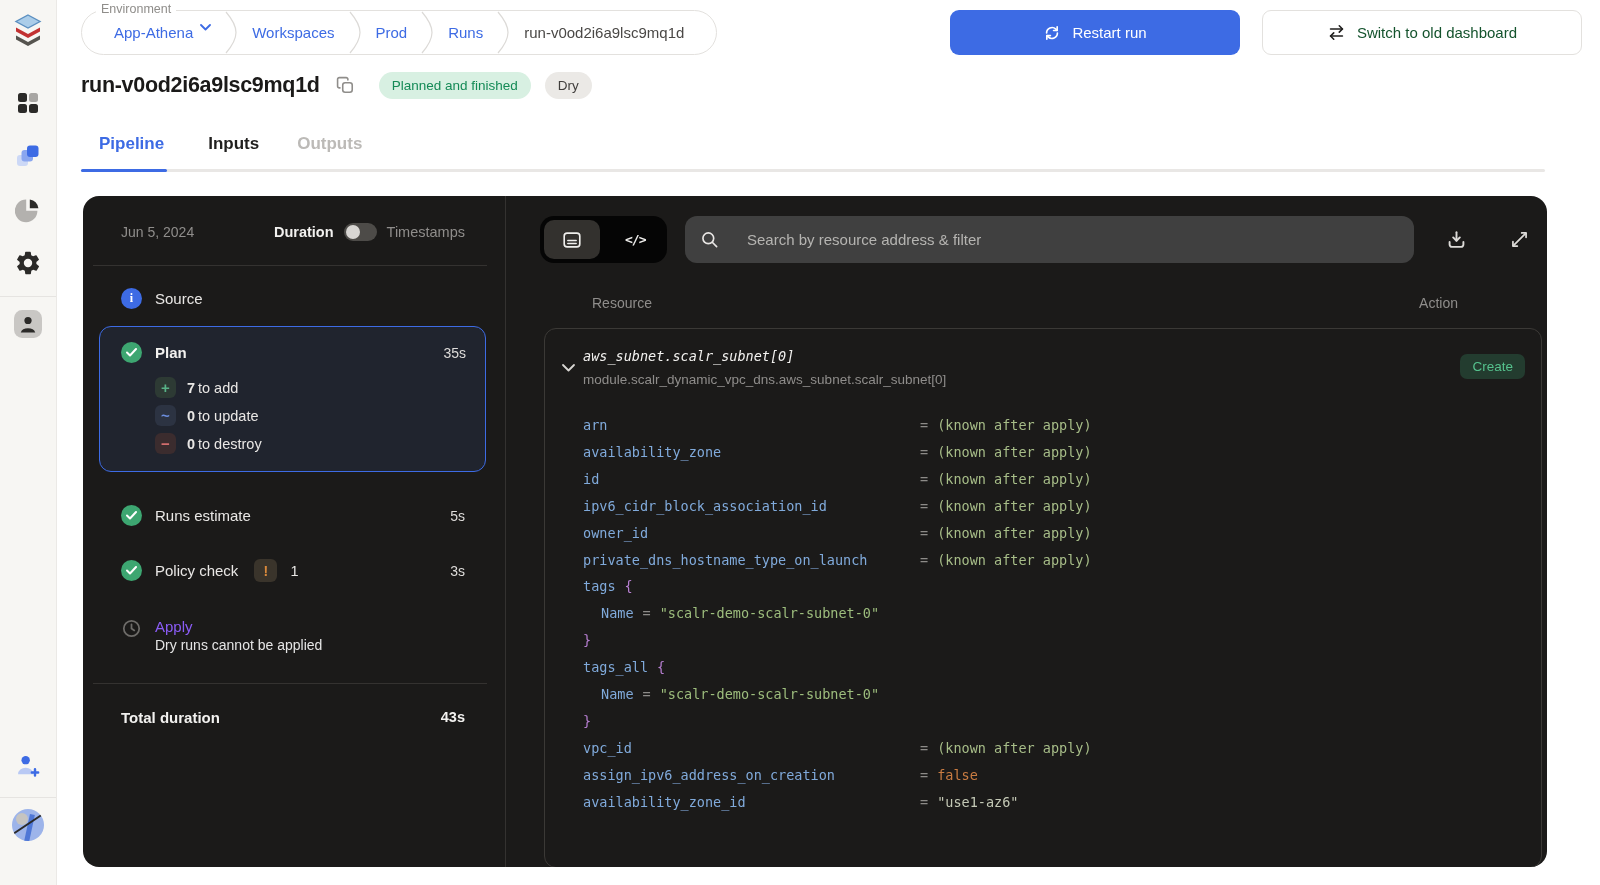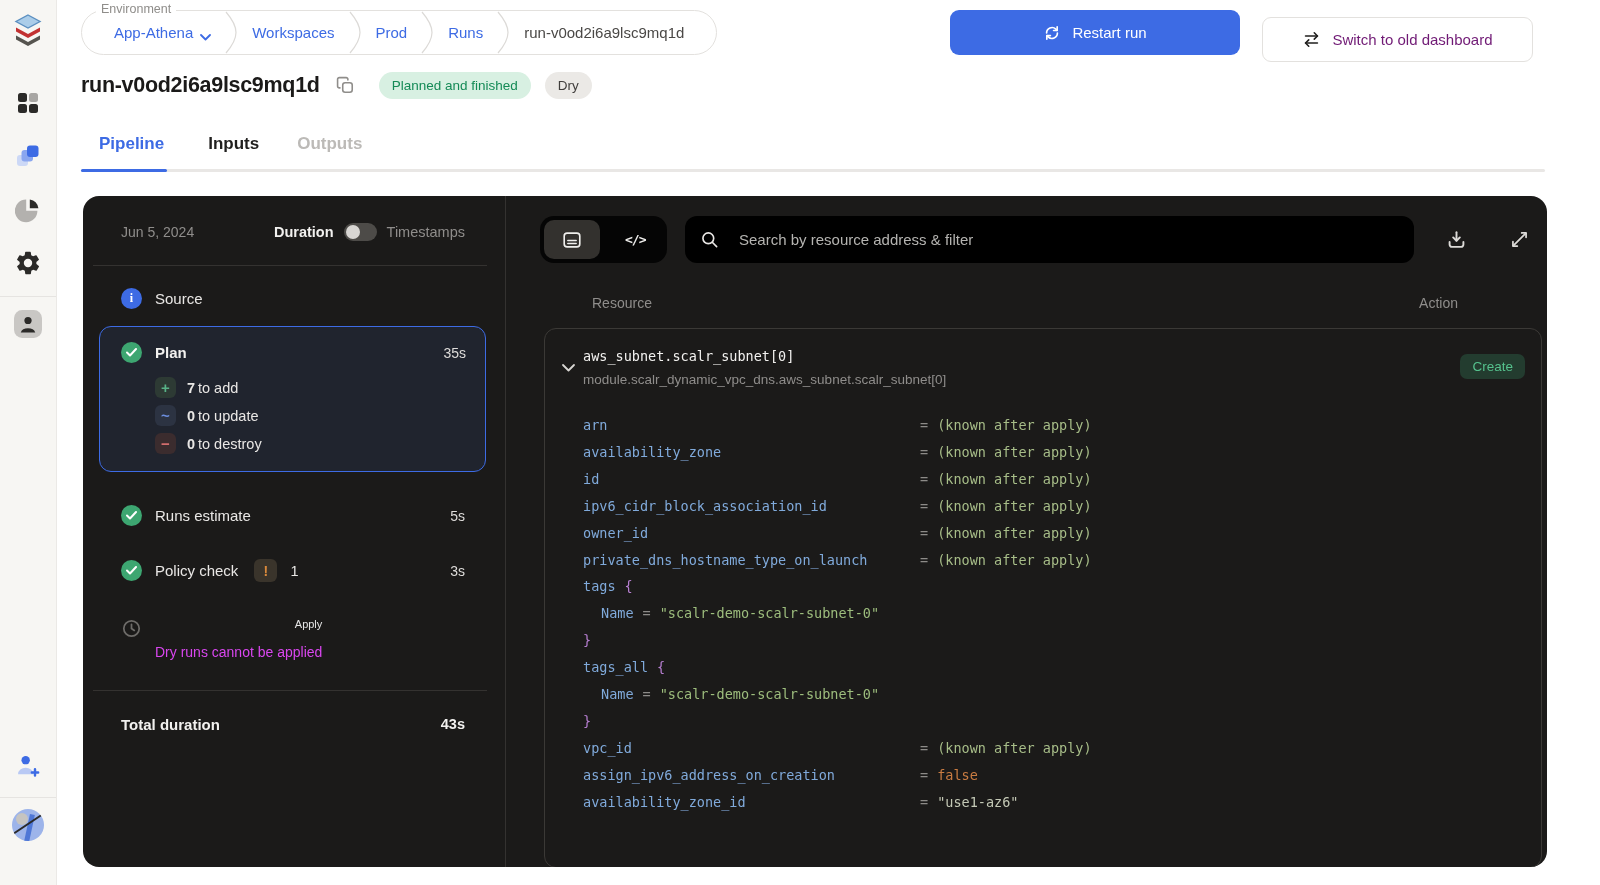--- a/index.html
+++ b/index.html
@@ -18,30 +18,30 @@
 
   
   .content { position:absolute; left:57px; top:0; width:1543px; height:885px; }
 
   .crumb-wrap { position:absolute; left:24px; top:10px; height:45px; }
   .crumb-pill { height:45px; border:1px solid #e3e1de; border-radius:23px;
                 display:flex; align-items:center; padding:0 20px; background:#fff; }
   .crumb-legend { position:absolute; top:-8px; left:15px; background:#fff; padding:0 5px;
                   font-size:12.5px; color:#8f8d8a; }
   .crumb-item { font-size:15px; color:#3d6be4; padding:0 12px; white-space:nowrap;
-                display:flex; align-items:flex-end; gap:7px; cursor:pointer; }
+                display:flex; align-items:flex-start; gap:7px; cursor:pointer; }
   .crumb-item.current { color:#4a4846; cursor:default; }
   .crumb-sep { margin:0 2px; }
 
   .btn { position:absolute; top:10px; height:45px; border-radius:9px; display:flex;
          align-items:center; justify-content:center; gap:11px; font-size:15px;
          font-weight:500; cursor:pointer; }
   .btn-restart { left:893px; width:290px; background:#3d6be4; color:#fff; }
-  .btn-switch  { left:1205px; width:271px; background:#fff; color:#701a75;
-                 border:1px solid #e3e1de;margin-top:7px; }
+  .btn-switch  { left:1205px; width:320px; background:#fff; color:#14532d;
+                 border:1px solid #e3e1de; }
 
   .title-row { position:absolute; left:24px; top:72px; display:flex; align-items:center; gap:14px; }
   .page-title { font-size:21.5px; font-weight:700; letter-spacing:-0.3px; }
   .copy-btn { cursor:pointer; margin-left:2px; }
   .badge { height:27px; border-radius:14px; display:flex; align-items:center;
            padding:0 13px; font-size:13.5px; font-weight:500; }
   .badge-success { background:#d8f0e2; color:#148a56; margin-left:10px; }
   .badge-neutral { background:#ebe9e6; color:#403e3c; }
 
   .tabs { position:absolute; left:24px; top:134px; display:flex; padding-left:18px; }
@@ -96,57 +96,57 @@
   .cb-red   { background:#3b2c2e; color:#da7070; }
   .change-count { margin-left:11px; min-width:11px; color:#e9e7e5; font-size:14.5px; font-weight:600; }
   .change-label { color:#e9e7e5; font-size:14.5px; }
 
   .warn-badge { width:23px; height:23px; border-radius:6px; background:#3a342b;
                 display:flex; align-items:center; justify-content:center;
                 color:#d9893c; font-weight:700; font-size:14px; margin-left:3px; }
   .warn-count { color:#e9e7e5; font-size:14.5px; }
 
   .row-apply { margin-top:36px; display:flex; gap:13px; padding:0 40px 0 38px; }
-  .apply-text .t1 { color:#e5e5e5; font-size:11px;text-align:right; }
-  .apply-text .t2 { color:#d946ef; font-size:14px; margin-top:14px; }
+  .apply-text .t1 { color:#8b5cf6; font-size:15px; }
+  .apply-text .t2 { color:#e5e5e5; font-size:14px; margin-top:2px; }
 
   .total-div { border-top:1px solid #343230; margin:30px 18px 0 10px; }
   .total-row { display:flex; padding:25px 40px 0 38px; }
   .total-label { color:#f2f1ef; font-size:15px; font-weight:700; }
   .total-value { margin-left:auto; color:#f2f1ef; font-size:14.5px; font-weight:700; }
 
   
   .res { flex:1; position:relative; overflow:hidden; }
   .controls { display:flex; align-items:center; margin:20px 17px 0 34px; }
   .segmented { width:127px; height:47px; background:#050505; border-radius:14px;
                display:flex; flex-shrink:0; }
   .seg { flex:1; margin:4px; border-radius:10px; display:flex; align-items:center;
          justify-content:center; cursor:pointer; }
   .seg.active { background:#33312e; }
   .seg-code { color:#f0efed; font-family:"DejaVu Sans Mono",monospace;
               font-size:13px; font-weight:700; letter-spacing:-1px; }
-  .search { flex:1; height:47px; background:#000000; border-radius:12px; margin-left:18px;
-            display:flex; align-items:center; padding:0 15px; gap:20px; }
+  .search { flex:1; height:47px; background:#404040; border-radius:12px; margin-left:18px;
+            display:flex; align-items:center; padding:0 15px; gap:28px; }
   .search input { flex:1; background:transparent; border:none; outline:none;
                   color:#e9e7e5; font-size:15px; font-family:"Liberation Sans",sans-serif; }
   .search input::placeholder { color:#b5b4b1; }
   .icon-btn { cursor:pointer; }
   .ib-download { margin-left:31px; }
   .ib-expand { margin-left:41px; }
 
   .table-head { display:flex; margin-top:32px; padding:0 89px 0 86px;
                 color:#8f8d8b; font-size:14px; }
   .th-action { margin-left:auto; }
 
   .res-card { margin:17px 5px 0 38px; border:1px solid #3b3936; border-radius:12px;
               height:540px; }
   .card-head { display:flex; align-items:flex-start; padding:19px 16px 0 16px; }
   .res-chevron { margin-top:15px; cursor:pointer; }
   .res-block { margin-left:7px; }
-  .res-addr { font-family:"DejaVu Sans Mono",monospace; font-size:13.5px; color:#f2f1ef; }
+  .res-addr { font-family:"DejaVu Sans Mono",monospace; font-size:13.5px; color:#f2f1ef;font-style:italic; }
   .res-module { margin-top:8px; color:#8f8d8b; font-size:13.5px; }
   .action-badge { margin-left:auto; margin-top:6px; background:#233c2f; color:#55c18d;
                   border-radius:7px; padding:5px 12px; font-size:13.5px; }
 
   .code { margin:25px 0 0 38px; font-family:"DejaVu Sans Mono",monospace;
           font-size:13.5px; line-height:26.9px; white-space:nowrap; }
   .cl { display:flex; }
   .ck { color:#80aadb; width:337px; flex-shrink:0; }
   .ceq { color:#8d8b88; margin-right:9px; }
   .cv-computed { color:#a7bd88; }

